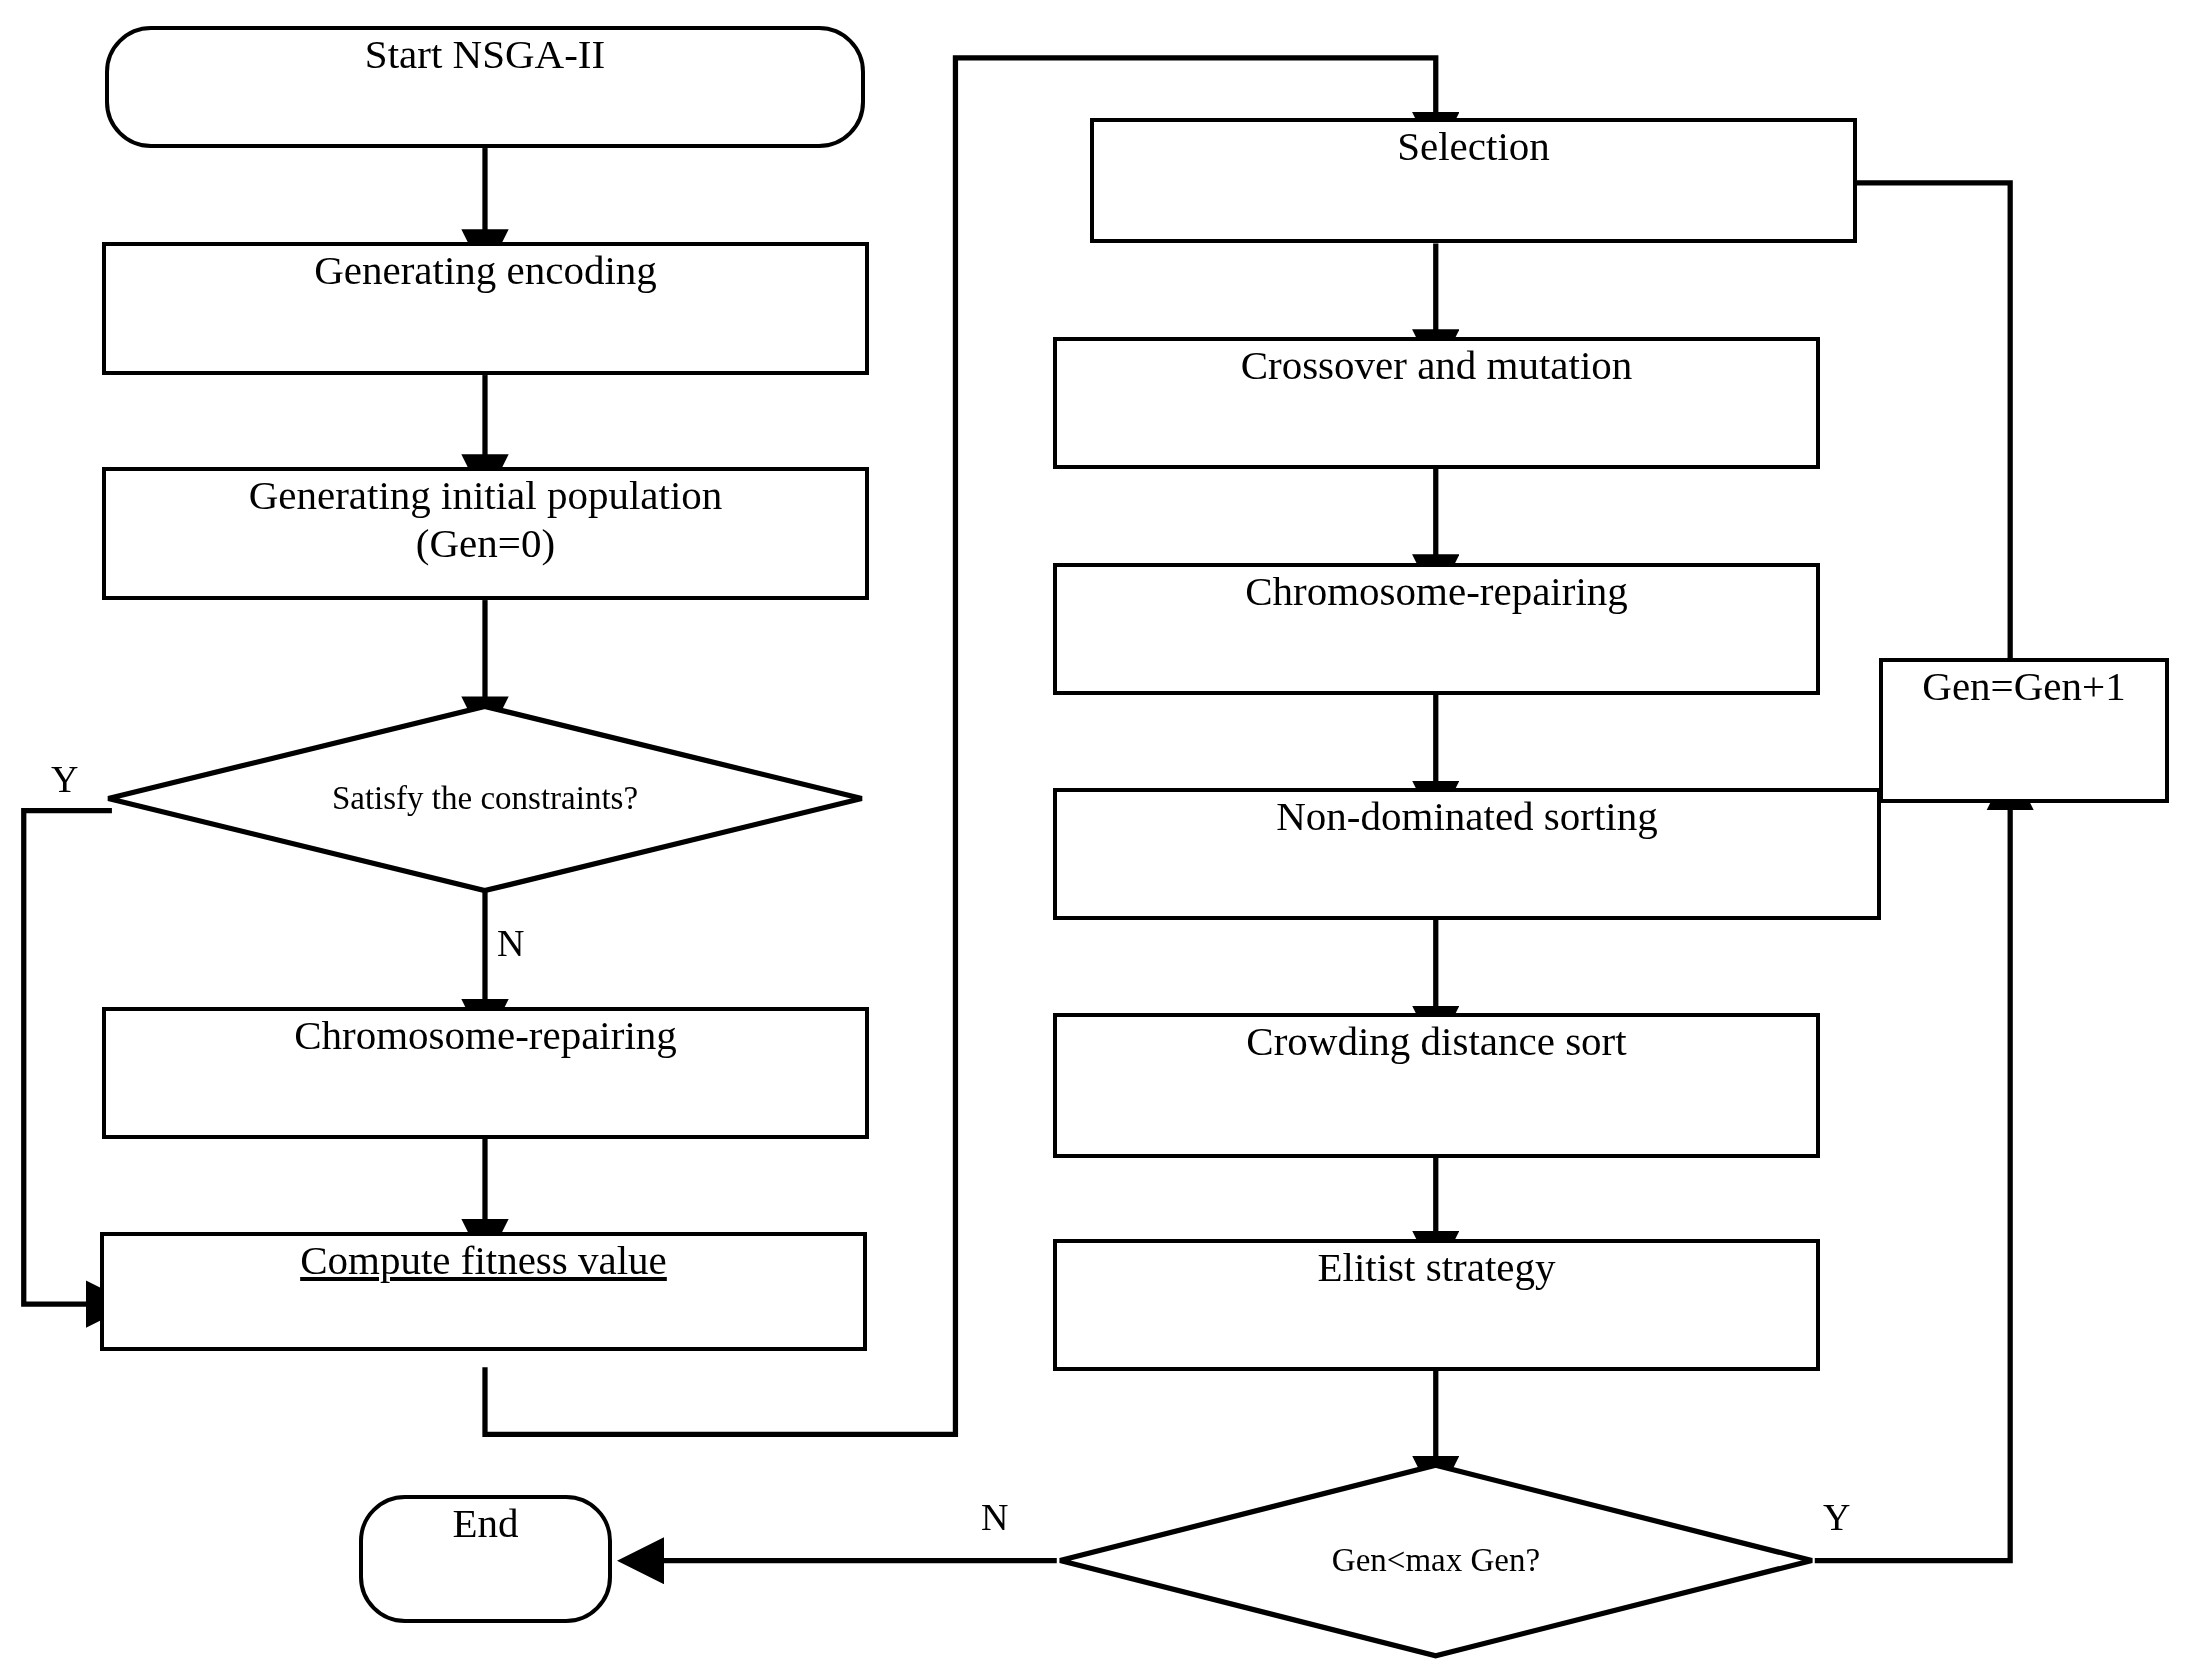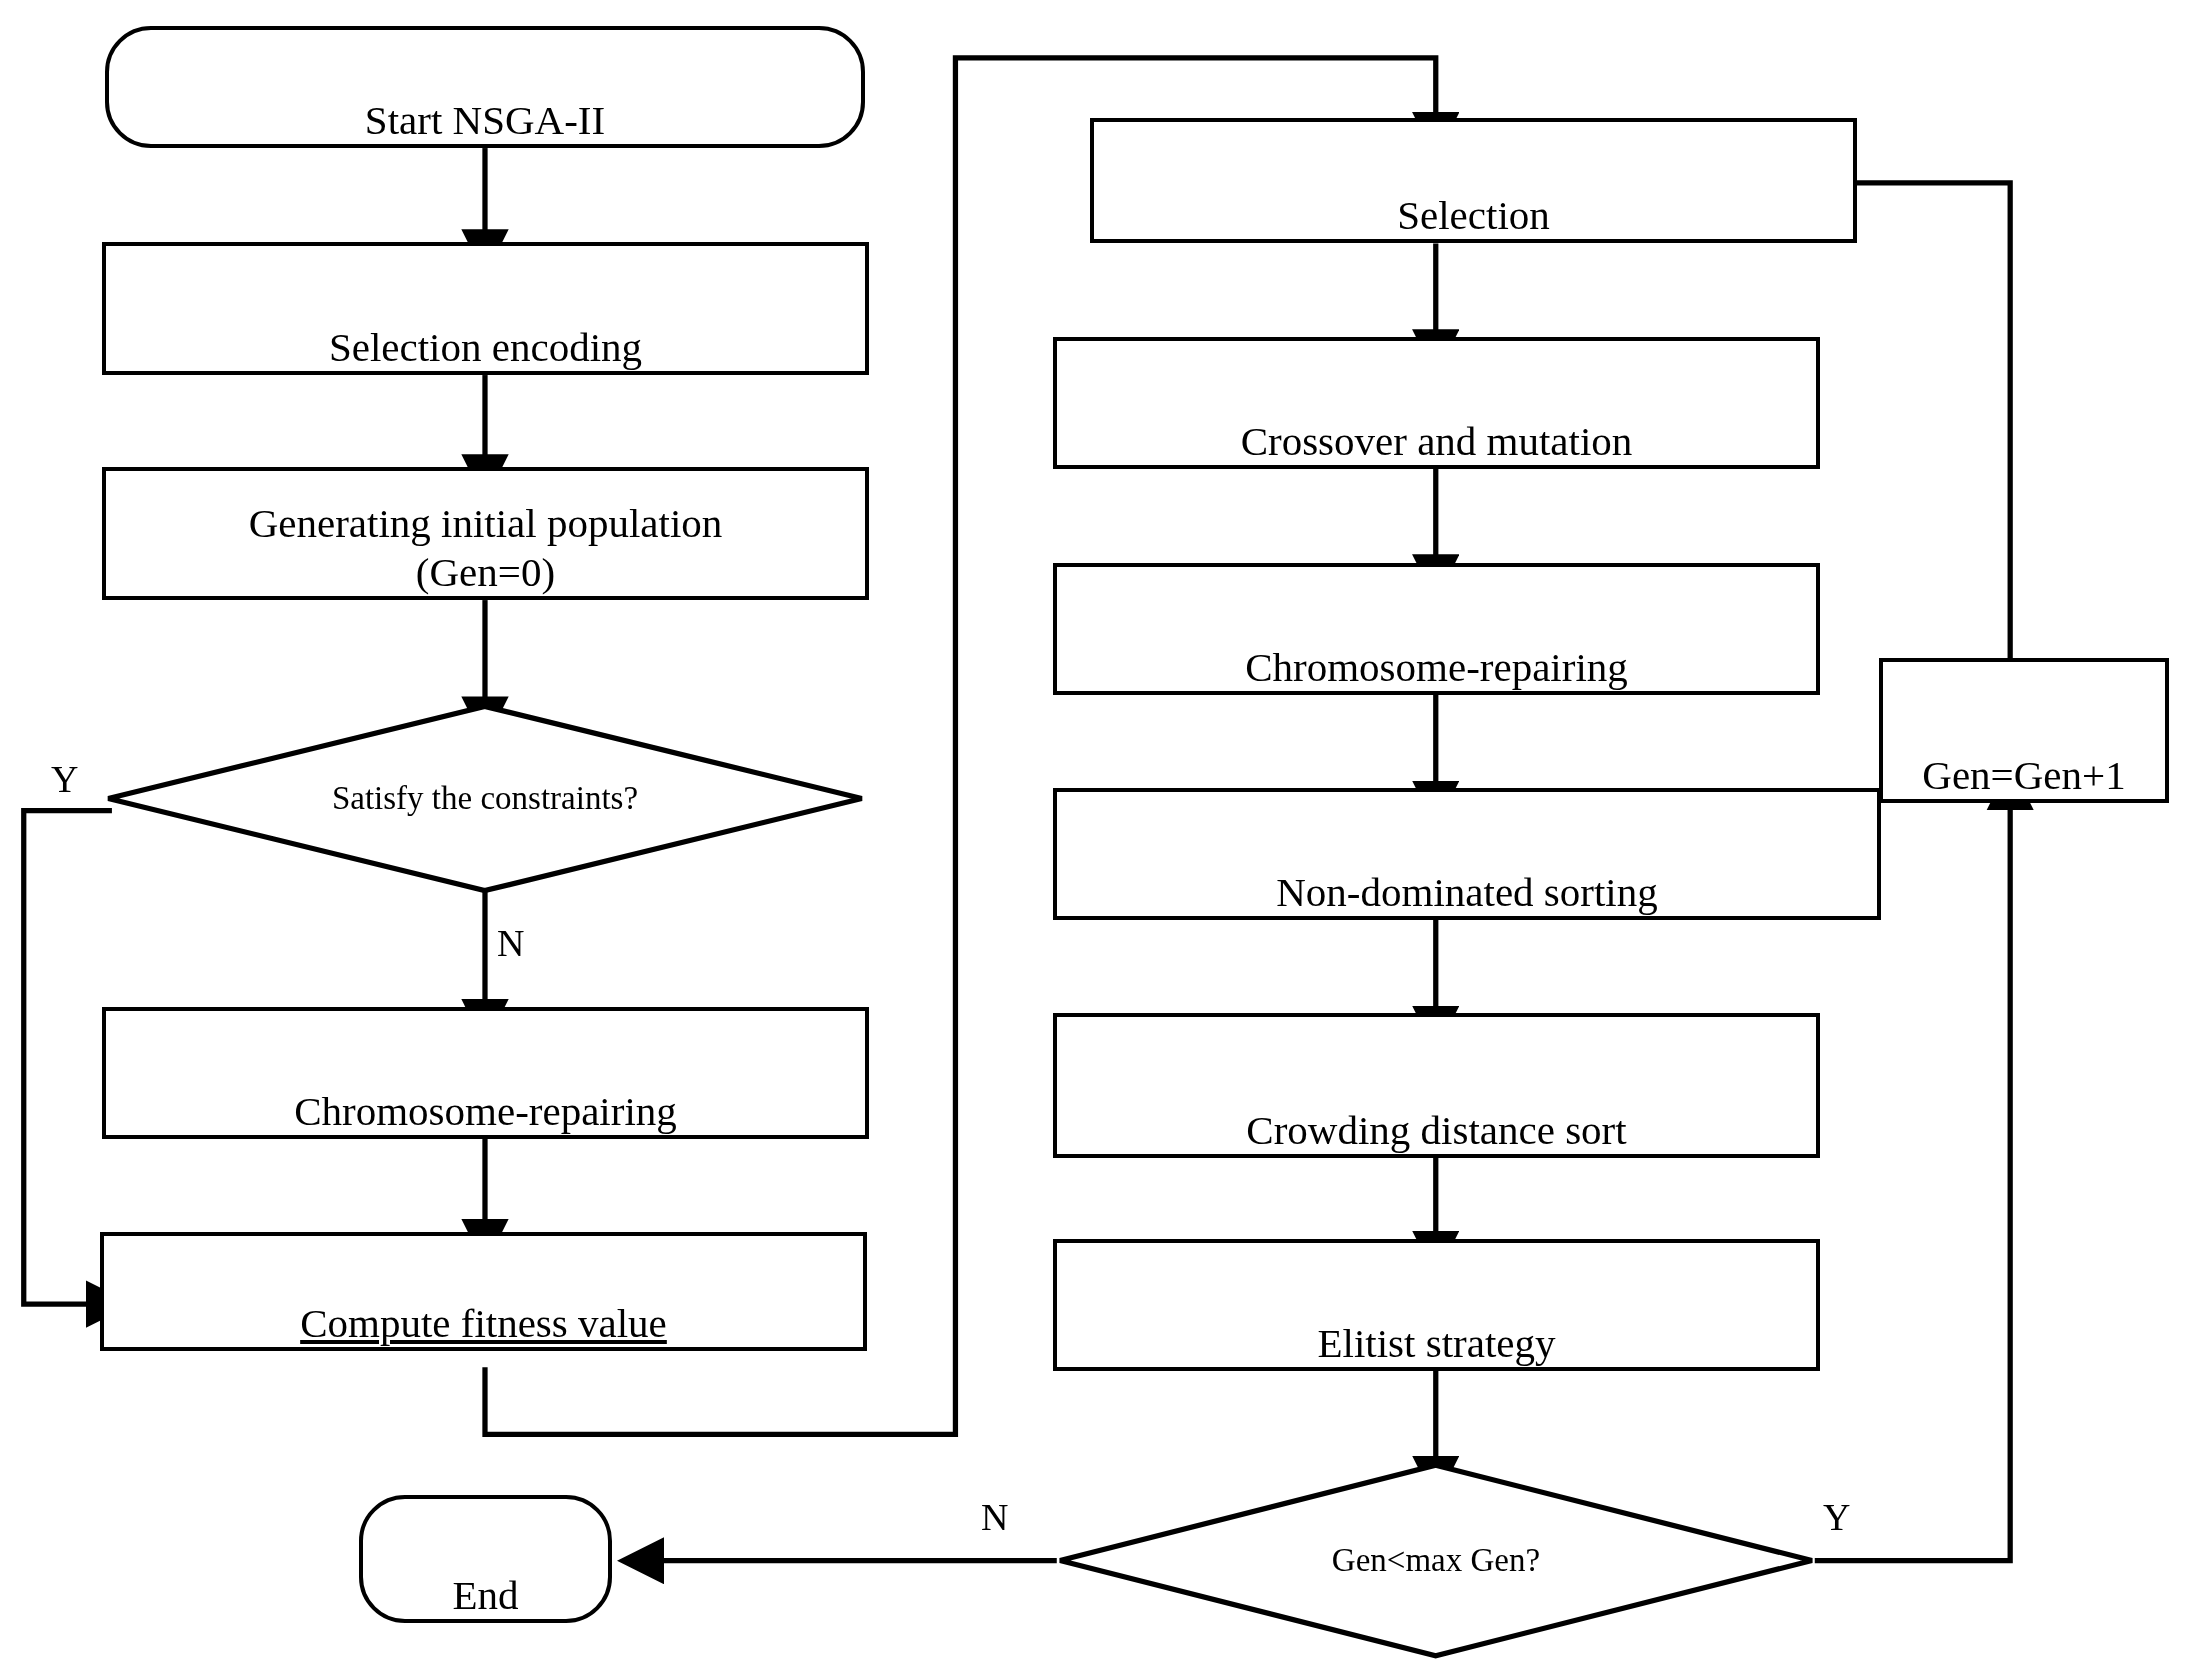--- a/index.html
+++ b/index.html
@@ -14,21 +14,21 @@
     background: #ffffff;
     font-family: "Liberation Serif", serif;
     overflow: hidden;
   }
   .node {
     position: absolute;
     box-sizing: border-box;
     border: 4px solid #000000;
     background: #ffffff;
     display: flex;
-    align-items: flex-end;
+    align-items: flex-start;
     justify-content: center;
     text-align: center;
     color: #000000;
     font-size: 41px;
     line-height: 1.18;
     white-space: pre-line;
   }
   .terminal {
     border-radius: 46px;
   }
@@ -114,21 +114,21 @@
 
       <path d="M3055,1003 L3055,278 L2810,278"></path>
     </g>
   </svg>
 
   <div class="node terminal" style="left:105px; top:26px; width:760px; height:122px;">
     <span>Start NSGA-II</span>
   </div>
 
   <div class="node" style="left:102px; top:242px; width:767px; height:133px;">
-    <span>Selection encoding</span>
+    <span>Generating encoding</span>
   </div>
 
   <div class="node" style="left:102px; top:467px; width:767px; height:133px;">
     <span>Generating initial population
 (Gen=0)</span>
   </div>
 
   <div class="diamond-wrap" style="left:105px; top:703px; width:760px; height:191px;">
     <svg width="760" height="191" viewBox="0 0 1155 290" xmlns="http://www.w3.org/2000/svg">
       <polygon points="577,5 1150,145 577,285 5,145" fill="#ffffff" stroke="#000000" stroke-width="8"></polygon>

